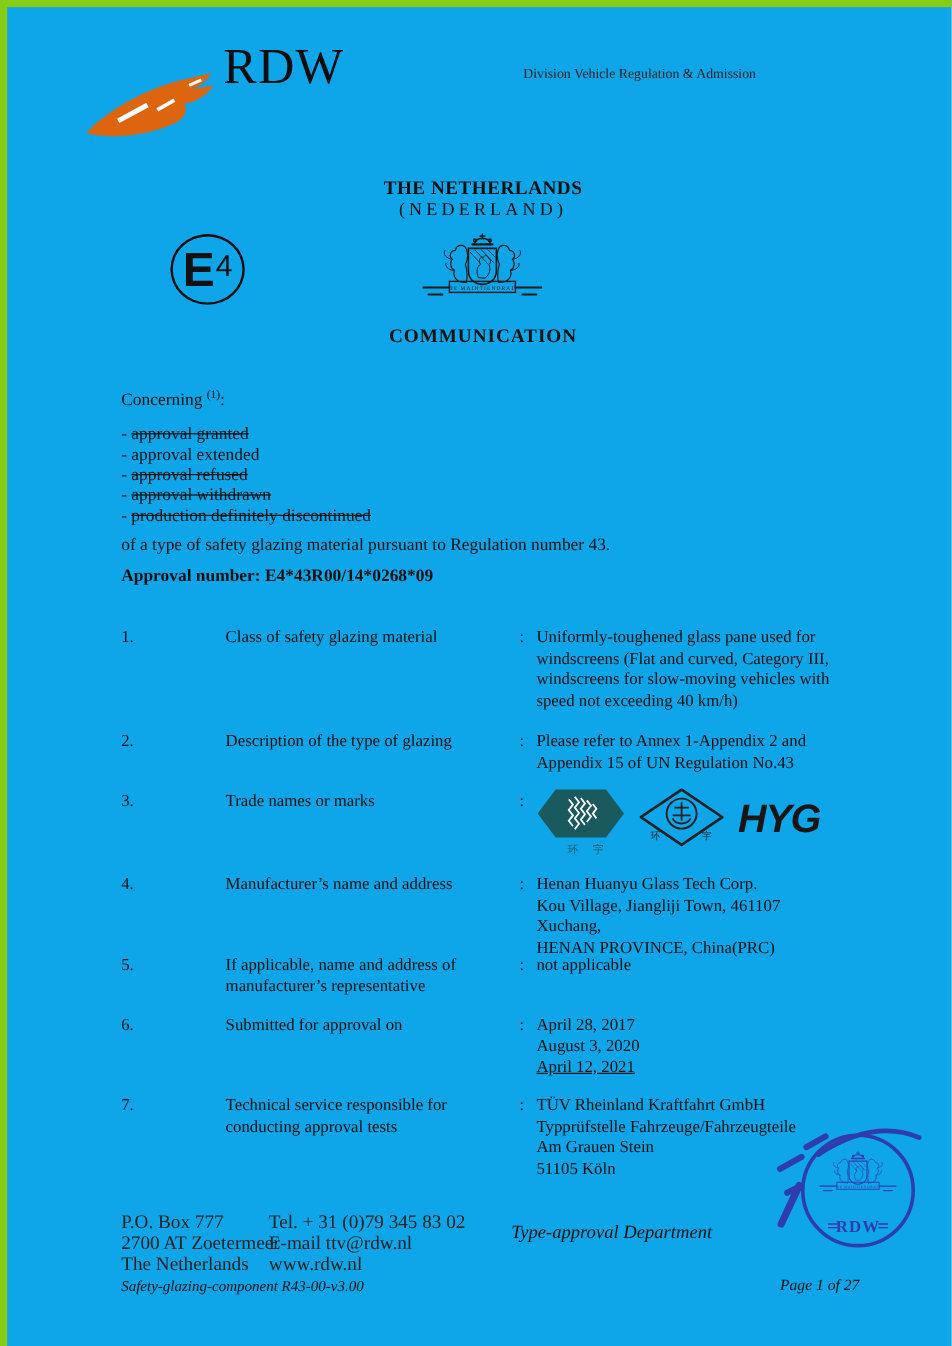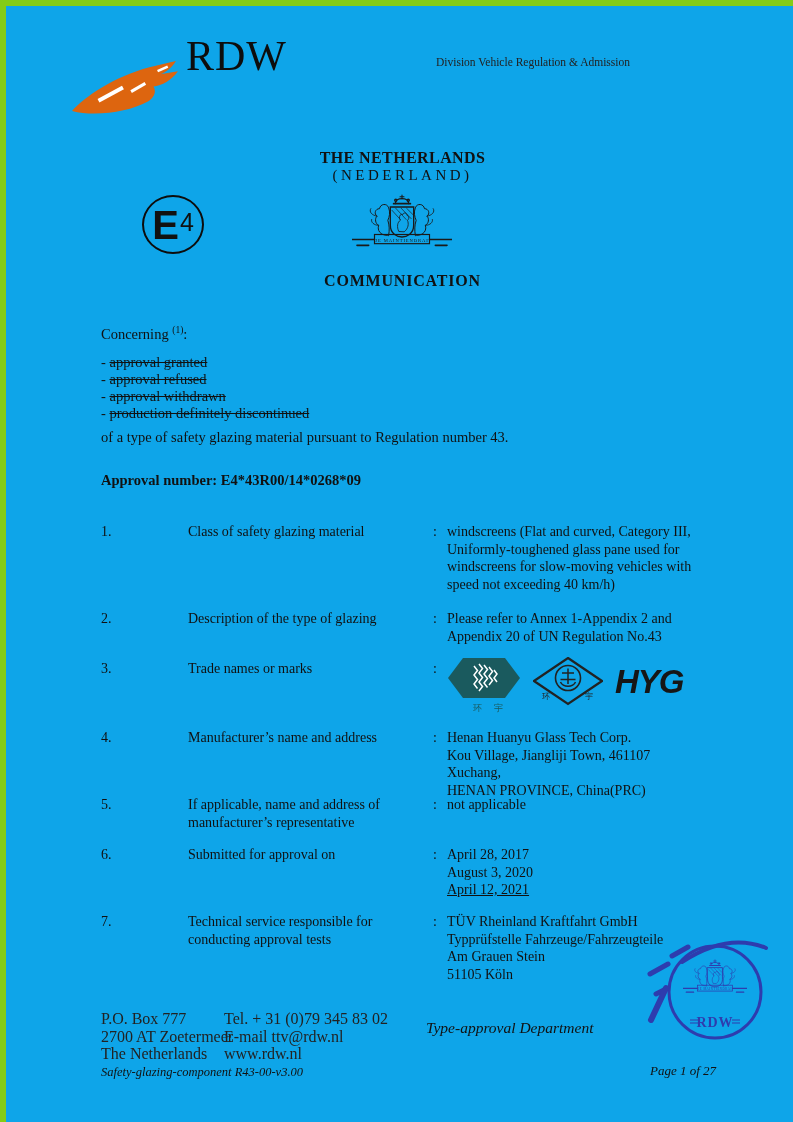--- a/index.html
+++ b/index.html
@@ -110,52 +110,53 @@
 
   <div class="ctr t-comm">COMMUNICATION</div>
 
   <div class="concern">
     <div>
       <span>Concerning</span>
       <sup>(1)</sup><span>:</span>
     </div>
     <div class="opts">
       <div class="opt"><span>-</span> <span class="struck">approval granted</span></div>
+      <div class="opt"><span>-</span> <span>approval extended</span></div>
       <div class="opt"><span>-</span> <span class="struck">approval refused</span></div>
       <div class="opt"><span>-</span> <span class="struck">approval withdrawn</span></div>
       <div class="opt"><span>-</span> <span class="struck">production definitely discontinued</span></div>
     </div>
     <div class="subject">of a type of safety glazing material pursuant to Regulation number 43.</div>
   </div>
 
   <div class="approval">Approval number: E4*43R00/14*0268*09</div>
 
   <div class="item-row" style="top:517px">
     <div class="item-no">1.</div>
     <div class="item-label">
         <div>Class of safety glazing material</div>
       </div>
     <div class="item-colon">:</div>
     <div class="item-value">
+      <div>Uniformly-toughened glass pane used for</div>
       <div>windscreens (Flat and curved, Category III,</div>
-      <div>Uniformly-toughened glass pane used for</div>
       <div>windscreens for slow-moving vehicles with</div>
       <div>speed not exceeding 40 km/h)</div>
     </div>
   </div>
 
   <div class="item-row" style="top:604px">
     <div class="item-no">2.</div>
     <div class="item-label">
         <div>Description of the type of glazing</div>
       </div>
     <div class="item-colon">:</div>
     <div class="item-value">
       <div>Please refer to Annex 1-Appendix 2 and</div>
-      <div>Appendix 20 of UN Regulation No.43</div>
+      <div>Appendix 15 of UN Regulation No.43</div>
     </div>
   </div>
 
   <div class="item-row" style="top:654px">
     <div class="item-no">3.</div>
     <div class="item-label">
         <div>Trade names or marks</div>
       </div>
     <div class="item-colon">:</div>
     <div class="item-value">

